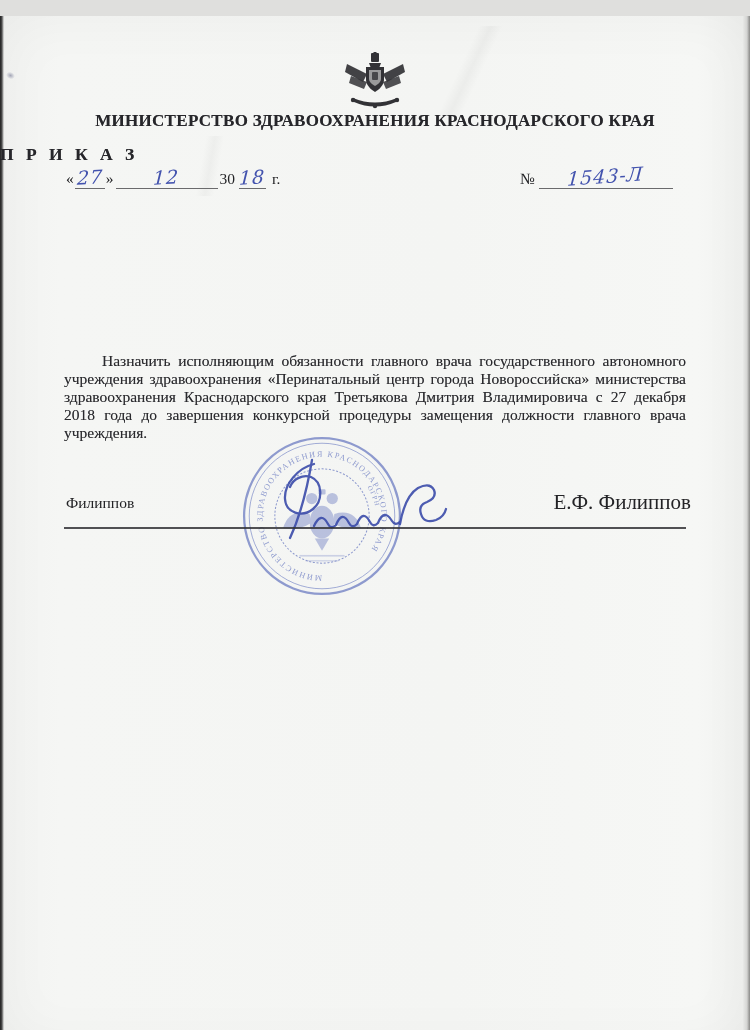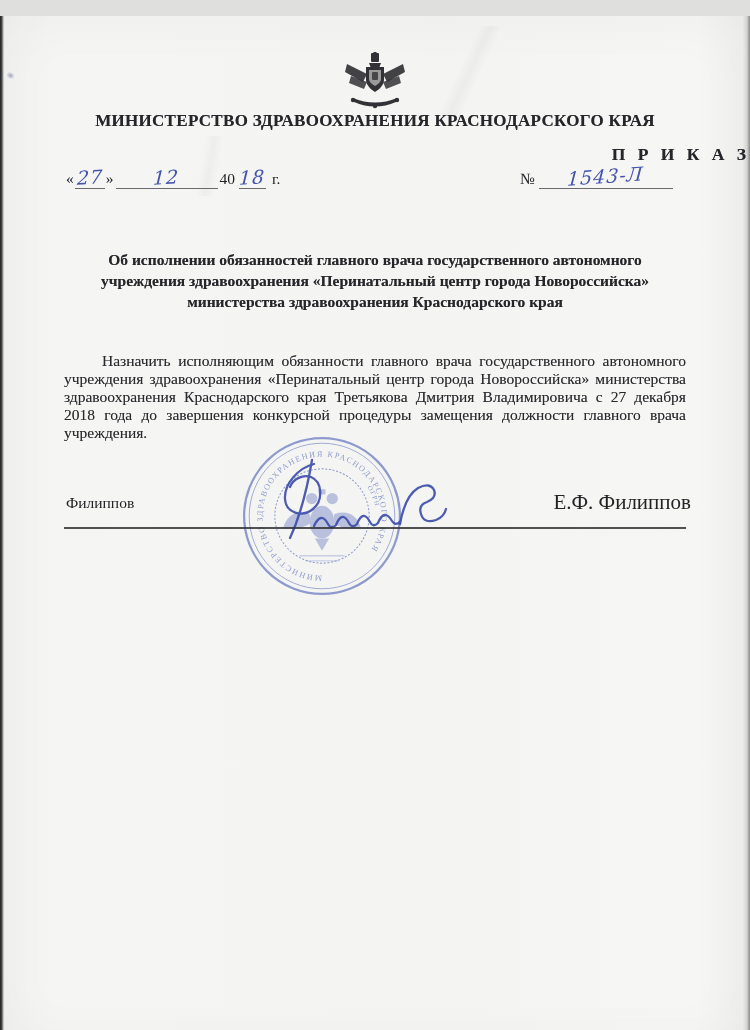--- a/index.html
+++ b/index.html
@@ -23,21 +23,21 @@
   .crease.c1{left:340px;top:10px;width:260px;height:90px;
         background:linear-gradient(115deg,rgba(0,0,0,0) 46%,rgba(0,0,0,0.035) 50%,rgba(0,0,0,0) 54%);}
   .crease.c2{left:60px;top:120px;width:300px;height:60px;
         background:linear-gradient(100deg,rgba(0,0,0,0) 47%,rgba(0,0,0,0.03) 50%,rgba(0,0,0,0) 53%);}
 
   
   .emblem{position:absolute;left:343px;top:36px;width:64px;height:58px;}
   .ministry{position:absolute;left:0;top:95px;width:100%;text-align:center;
         font-weight:bold;font-size:17px;letter-spacing:0.3px;color:#26262a;
         text-shadow:0 0 0.5px rgba(40,40,45,0.55);}
-  .prikaz{position:absolute;left:0;top:128px;width:100%;text-align:right;
+  .prikaz{position:absolute;left:0;top:128px;width:100%;text-align:left;
         font-weight:bold;font-size:17.5px;letter-spacing:4px;color:#26262a;
         text-shadow:0 0 0.5px rgba(40,40,45,0.55);}
 
   
   .date-left{position:absolute;left:66px;top:152px;font-size:15.5px;white-space:nowrap;}
   .date-right{position:absolute;left:520px;top:152px;font-size:15.5px;white-space:nowrap;}
   .u{display:inline-block;border-bottom:1.5px solid #6a6a6c;text-align:center;vertical-align:baseline;}
   .u.day{width:30px;margin:0 1px;}
   .u.month{width:102px;margin:0 2px;}
   .u.year{width:27px;margin:0 2px 0 4px;}
@@ -97,28 +97,27 @@
       <circle cx="10" cy="48" r="2.2"></circle>
         <circle cx="54" cy="48" r="2.2"></circle>
       <circle cx="32" cy="54" r="2.2"></circle>
     </g>
   </svg>
 
   <div class="ministry">МИНИСТЕРСТВО ЗДРАВООХРАНЕНИЯ КРАСНОДАРСКОГО КРАЯ</div>
   <div class="prikaz">П Р И К А З</div>
 
   <div class="date-left">
-    <span>«</span><span class="u day"><span class="hw">27</span></span><span>»</span><span class="u month"><span class="hw">12</span></span><span>40</span><span class="u year"><span class="hw">18</span></span> <span>г.</span>
+    <span>«</span><span class="u day"><span class="hw">27</span></span><span>»</span><span class="u month"><span class="hw">12</span></span><span>30</span><span class="u year"><span class="hw">18</span></span> <span>г.</span>
   </div>
   <div class="date-right">
     <span>№</span><span class="u num"><span class="hw">1543-Л</span></span>
   </div>
 
 
-  <div class="subject">Об исполнении обязанностей главного врача государственного автономного учреждения здравоохранения «Перинатальный центр города Новороссийска» министерства здравоохранения Краснодарского края</div>
   <p class="paragraph">Назначить исполняющим обязанности главного врача государственного автономного учреждения здравоохранения «Перинатальный центр города Новороссийска» министерства здравоохранения Краснодарского края Третьякова Дмитрия Владимировича с 27 декабря 2018 года до завершения конкурсной процедуры замещения должности главного врача учреждения.</p>
 
   <svg class="stamp" viewBox="0 0 160 160" aria-hidden="true">
     <g fill="none" stroke="#5063b8">
       <circle cx="80" cy="80" r="76" stroke-width="2.2"></circle>
       <circle cx="80" cy="80" r="71" stroke-width="0.8"></circle>
       <circle cx="80" cy="80" r="46" stroke-width="1" stroke-dasharray="2 1.6"></circle>
     </g>
     <defs>
       <path id="ringPath" d="M 80 138 A 58 58 0 1 1 80.01 138" fill="none"></path>

